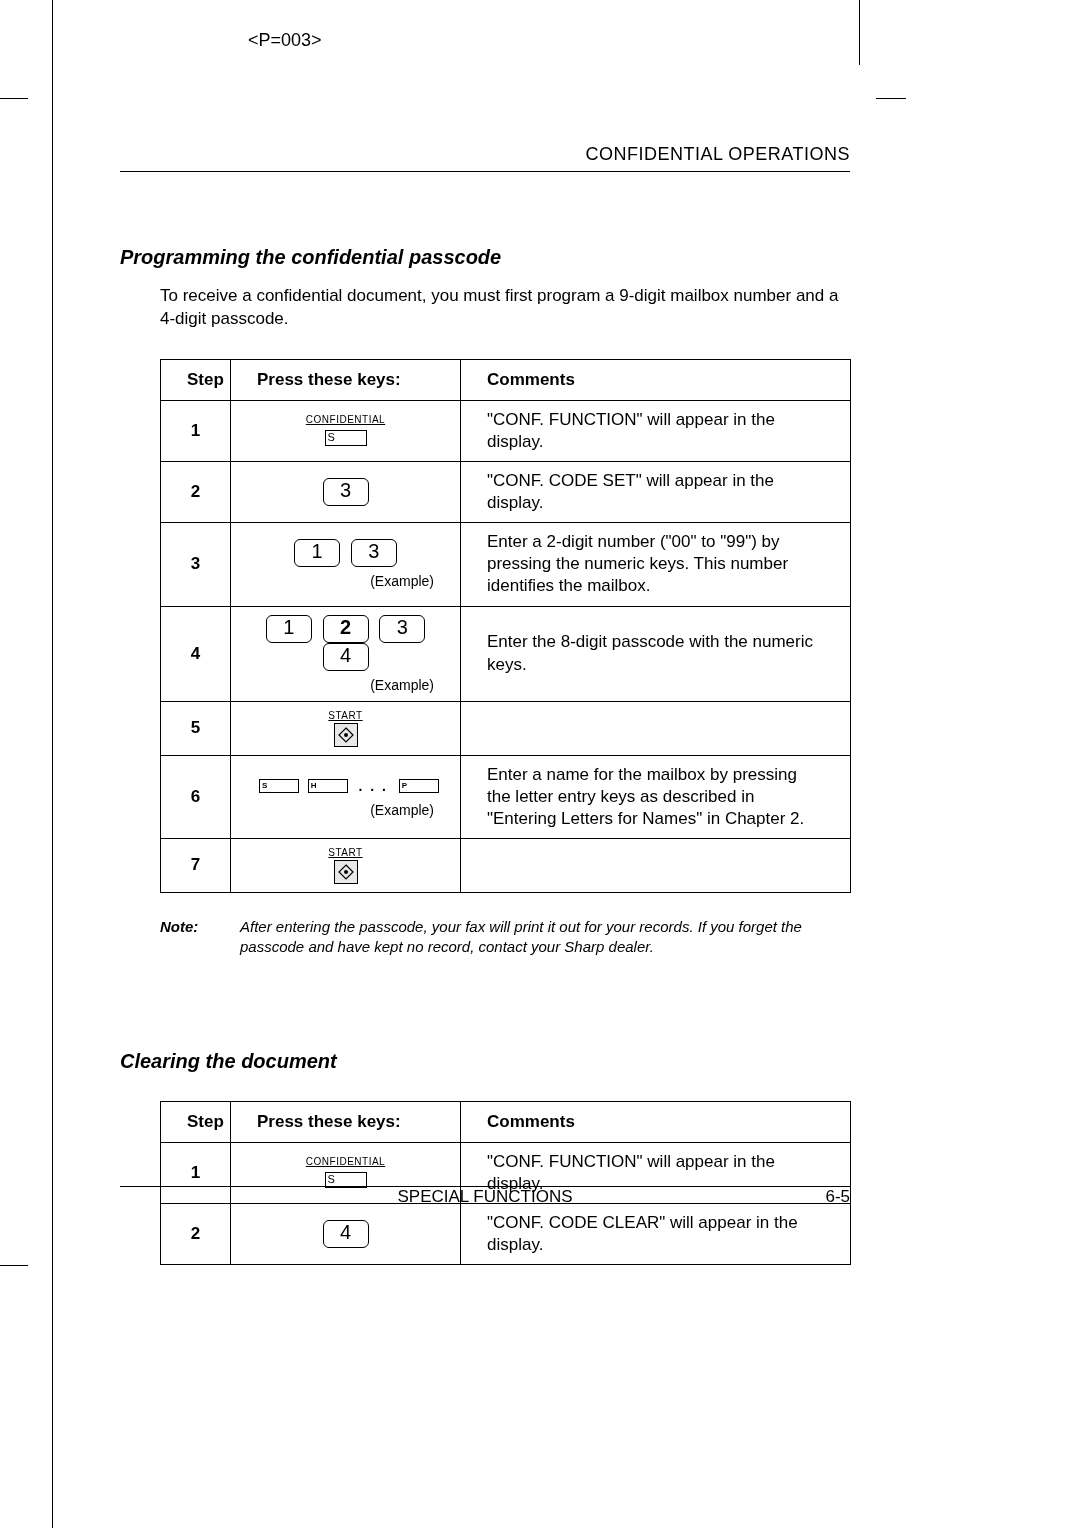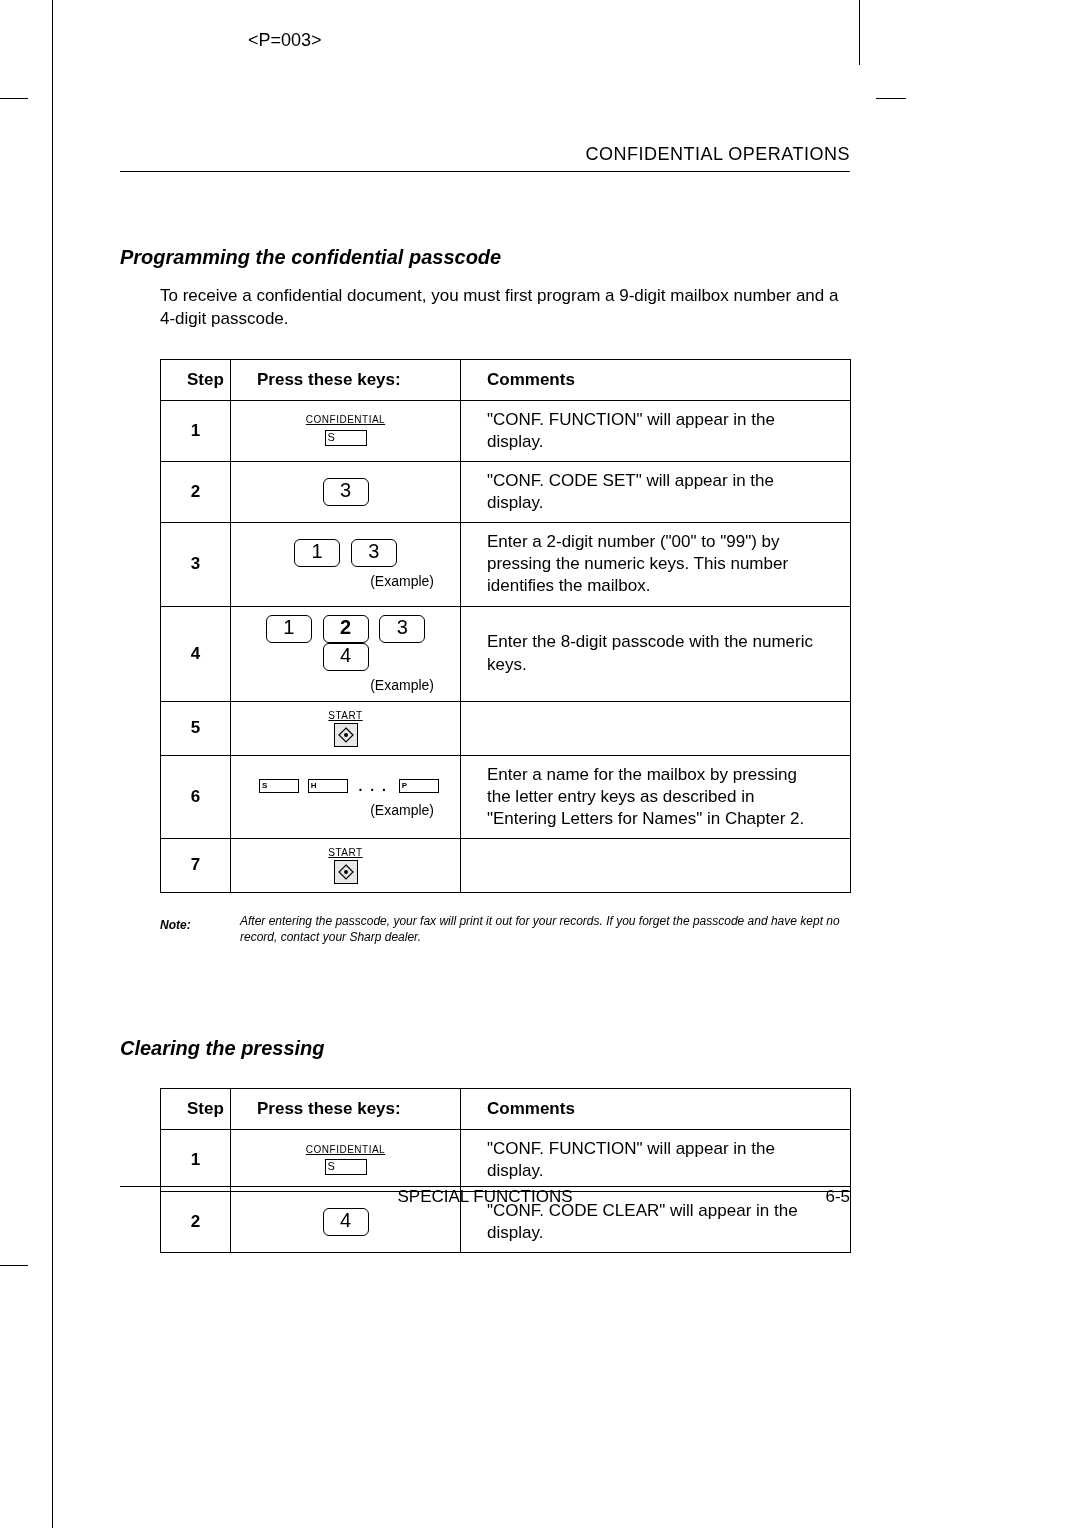--- a/index.html
+++ b/index.html
@@ -201,21 +201,21 @@
     display: inline-block;
     font-weight: bold;
     font-size: 14px;
     letter-spacing: 2px;
     vertical-align: middle;
     margin: 0 4px;
   }
   .note-block {
     margin-left: 40px;
     margin-top: 24px;
-    font-size: 12px;
+    font-size: 15px;
     font-style: italic;
     line-height: 1.35;
   }
   .note-block .note-label { font-weight: bold; }
   .note-body {
     display: block;
     margin-left: 80px;
     margin-top: -20px;
   }
   .footer {
@@ -348,21 +348,21 @@
           <td class="comments"></td>
         </tr>
       </tbody>
     </table>
 
     <div class="note-block">
       <span class="note-label">Note:</span><br>
       <span class="note-body">After entering the passcode, your fax will print it out for your records. If you forget the passcode and have kept no record, contact your Sharp dealer.</span>
     </div>
 
-    <div class="section-title" style="margin-top:92px;">Clearing the pressing</div>
+    <div class="section-title" style="margin-top:92px;">Clearing the document</div>
 
     <table class="steps">
       <colgroup>
           <col class="c-step">
           <col class="c-keys">
           <col class="c-comm">
         </colgroup>
       <thead>
         <tr>
           <th>Step</th>

